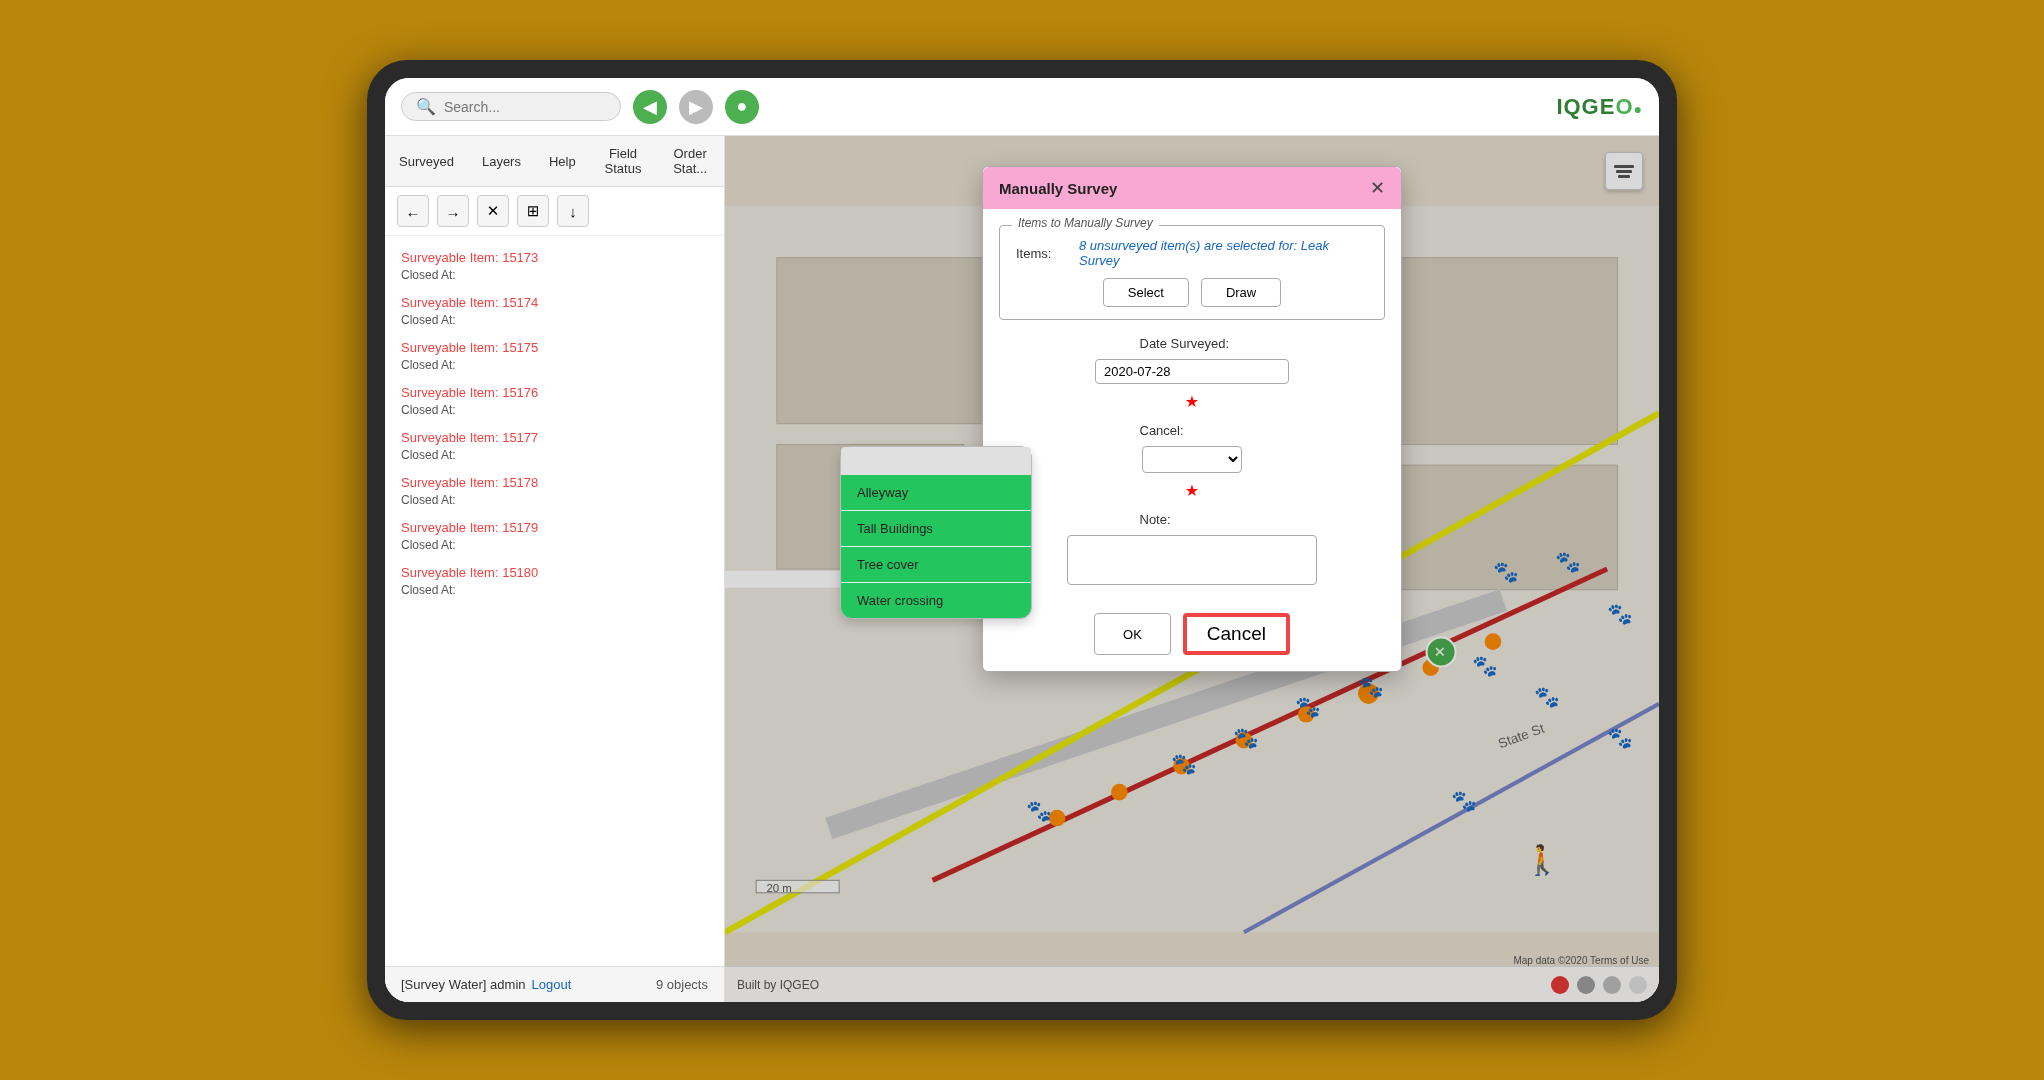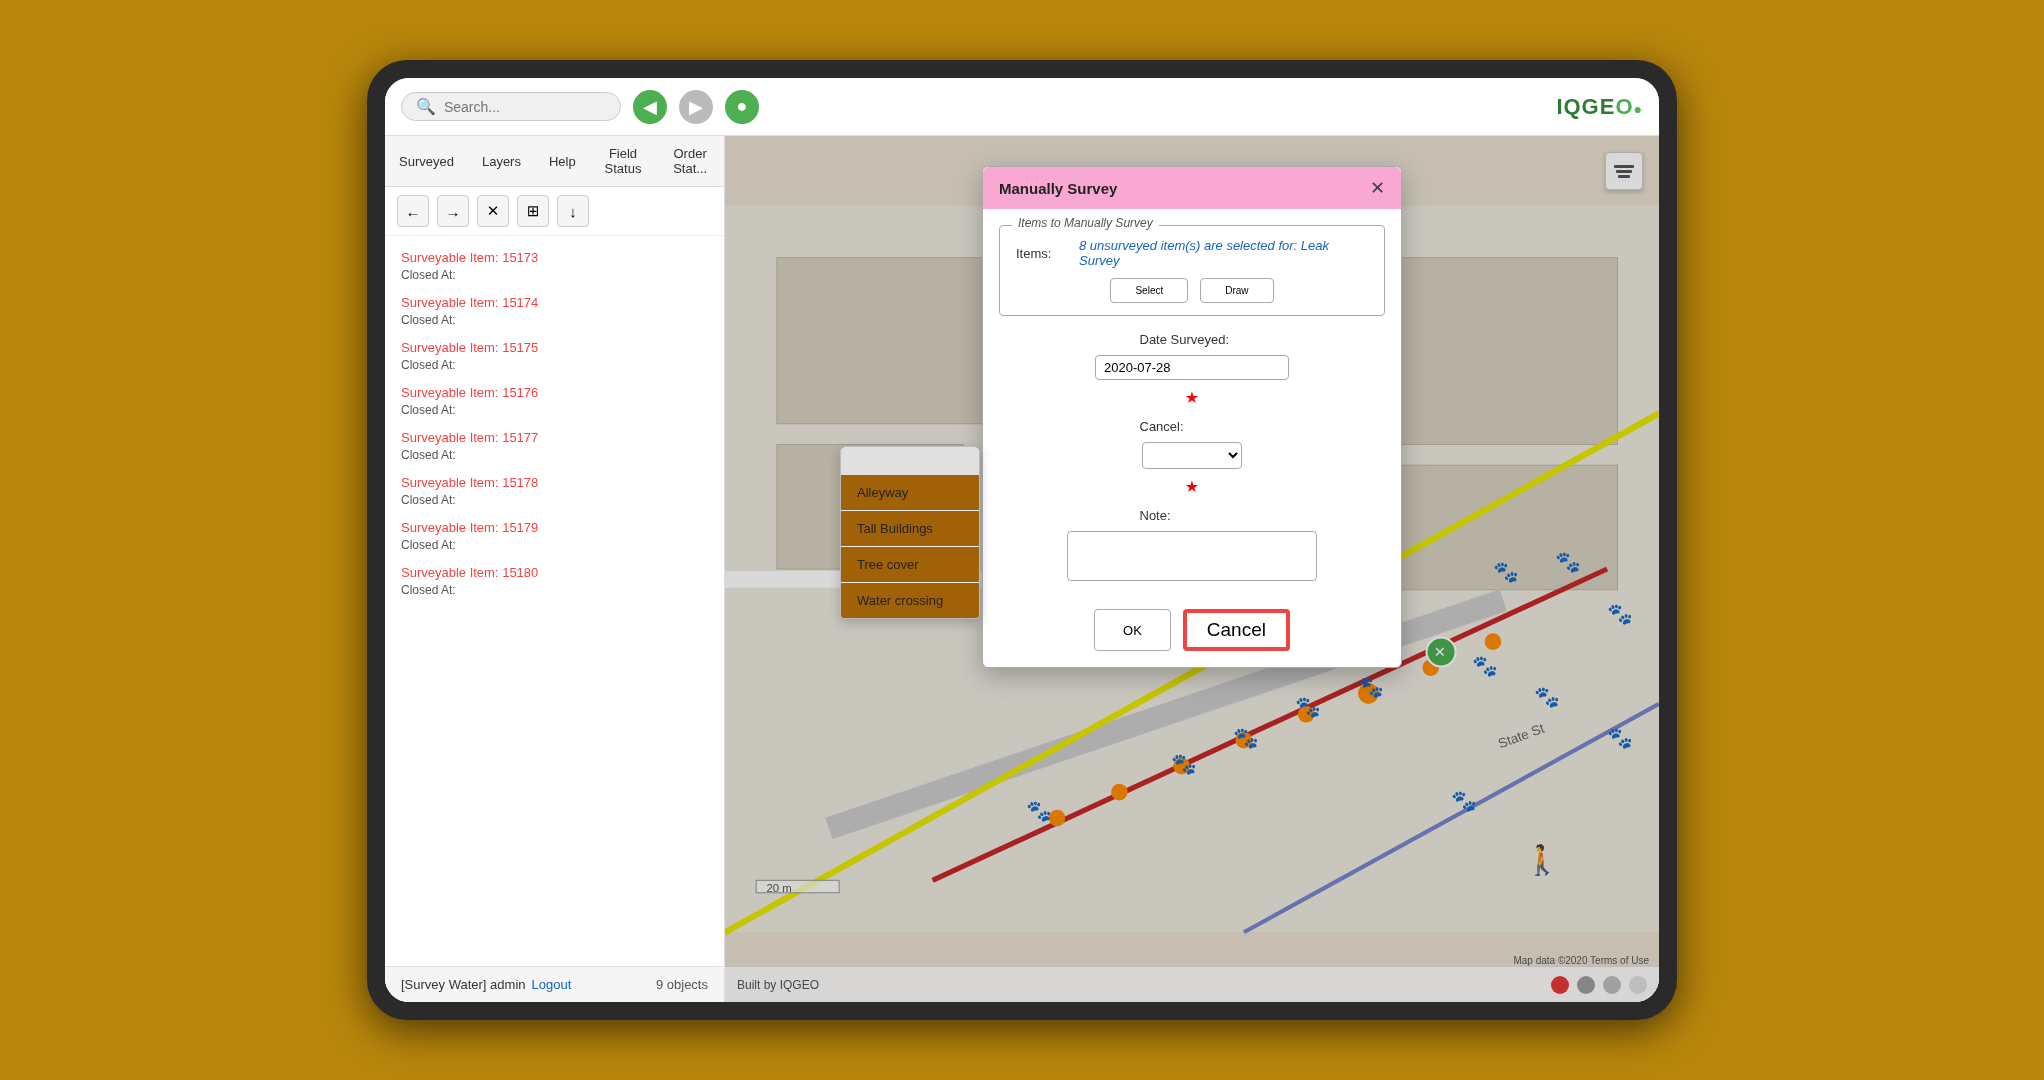--- a/index.html
+++ b/index.html
@@ -344,21 +344,21 @@
       justify-content: center;
       gap: 12px;
       margin-top: 8px;
     }
 
     .btn-primary {
       padding: 6px 24px;
       background: #fff;
       border: 1px solid #aaa;
       border-radius: 4px;
-      font-size: 10px;
+      font-size: 13px;
       cursor: pointer;
     }
 
     
     .date-row {
       display: flex;
       align-items: center;
       margin-bottom: 12px;
       gap: 8px;
       flex-direction: column;
@@ -423,26 +423,26 @@
       background: #fff;
       border: 4px solid #ef4444;
       border-radius: 4px;
       font-size: 19px;
       cursor: pointer;
     }
 
     
     .dropdown-menu {
       position: absolute;
-      background: #a16207;
+      background: #22c55e;
       border: 1px solid #bbb;
-      border-radius: 4px;
+      border-radius: 12px;
       box-shadow: 0 4px 12px rgba(0,0,0,0.2);
       z-index: 200;
-      width: 140px;
+      width: 192px;
       top: 310px;
       left: 750px;
     }
 
     .dropdown-menu-header {
       background: #e0e0e0;
       height: 28px;
       border-radius: 4px 4px 0 0;
     }
 

